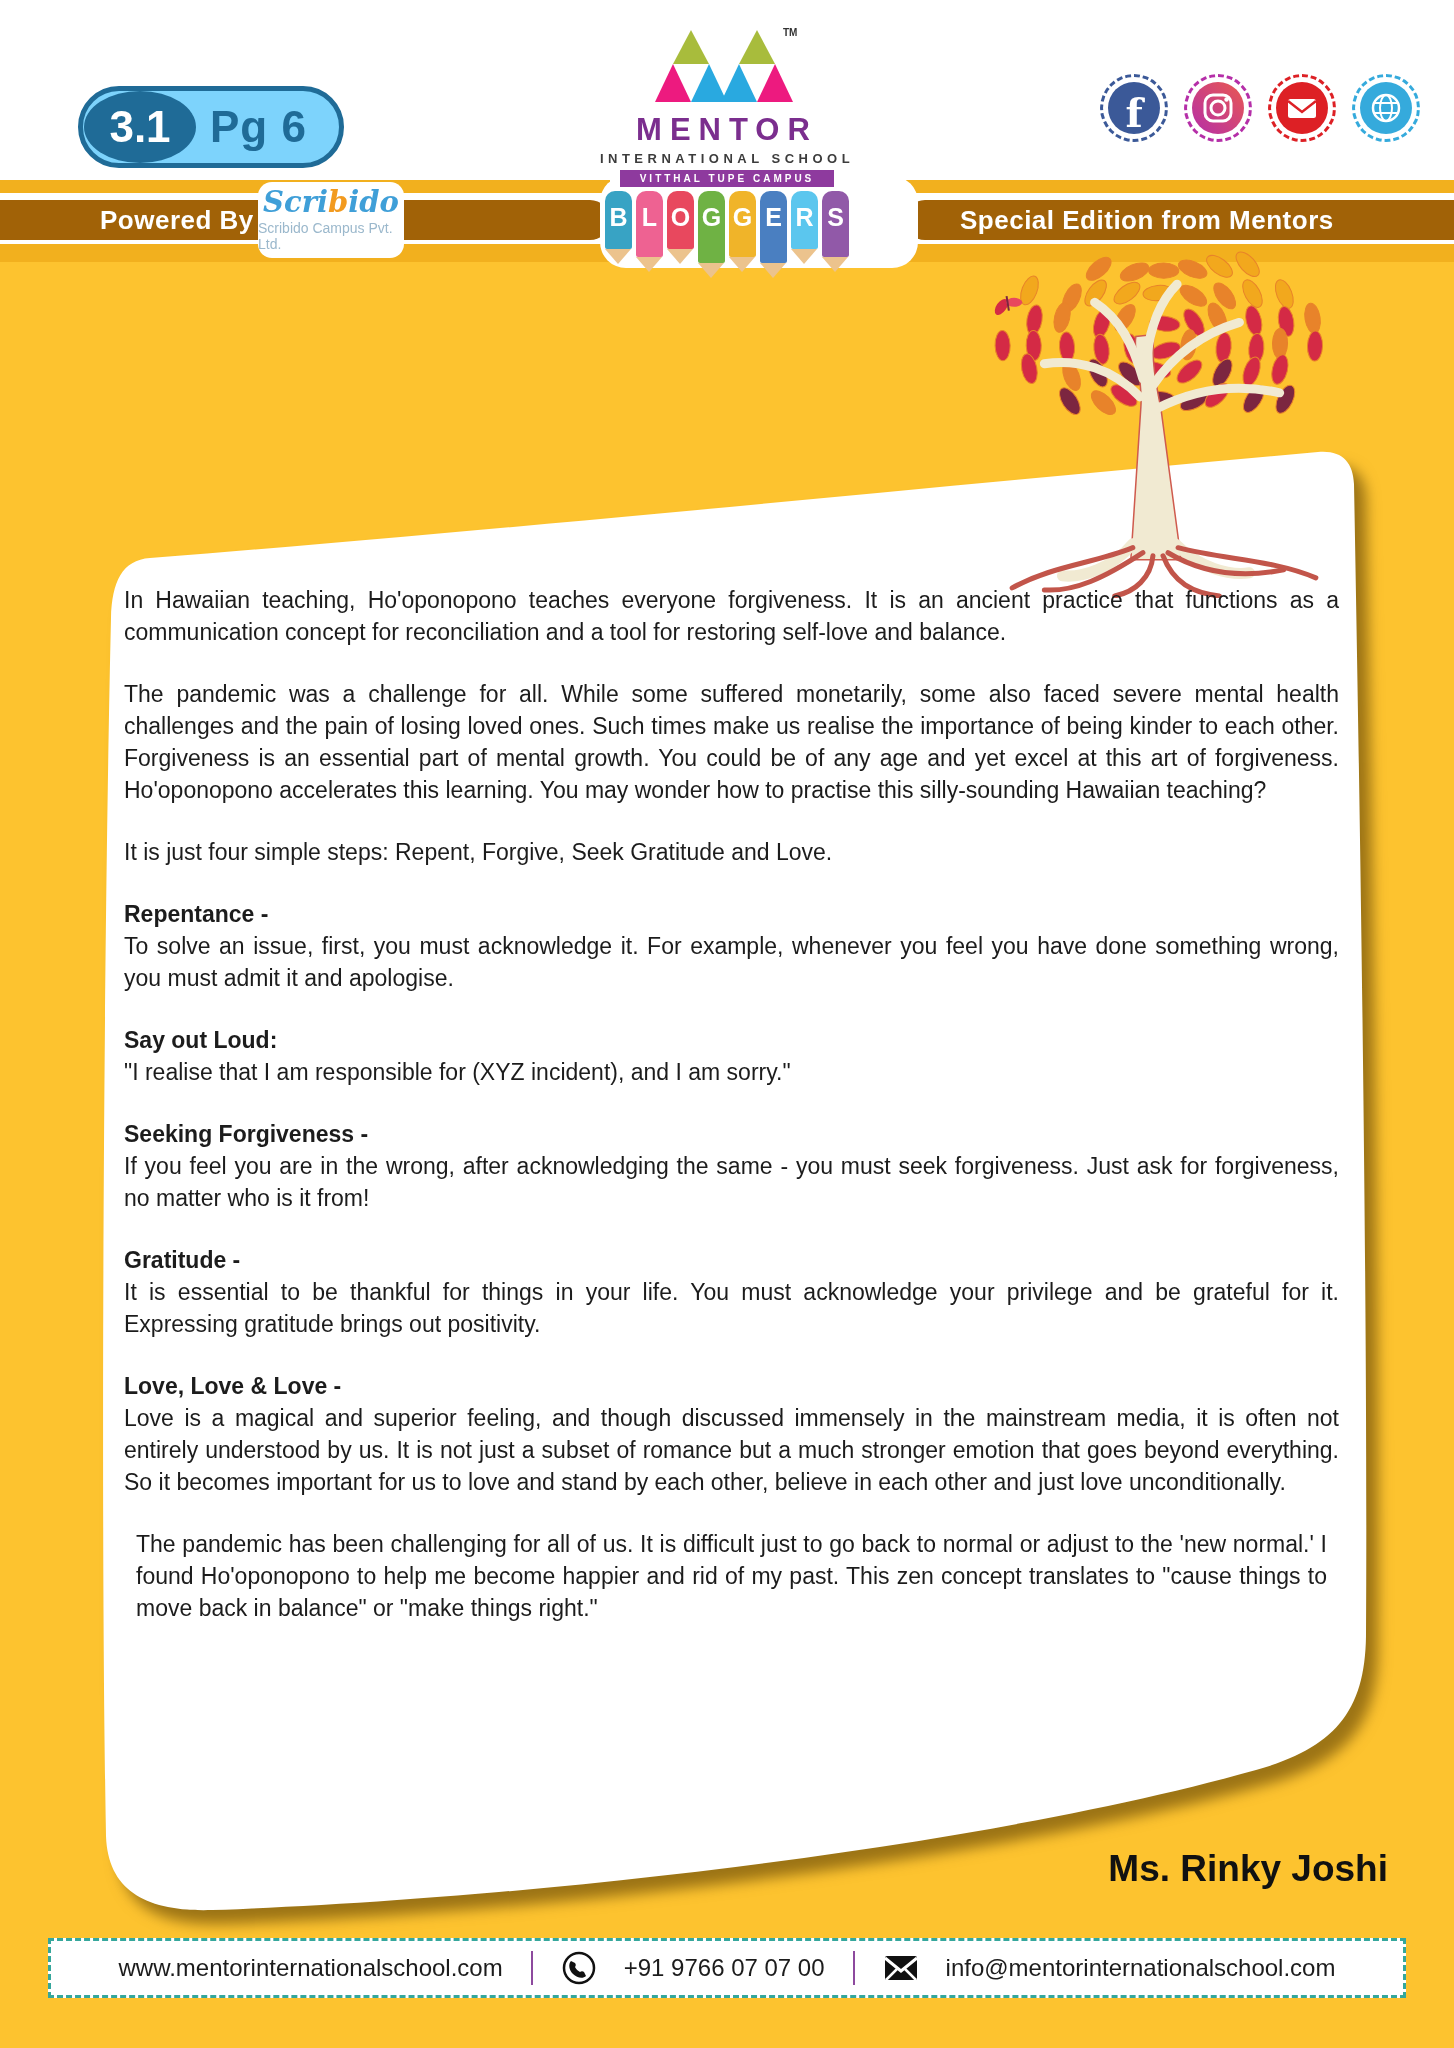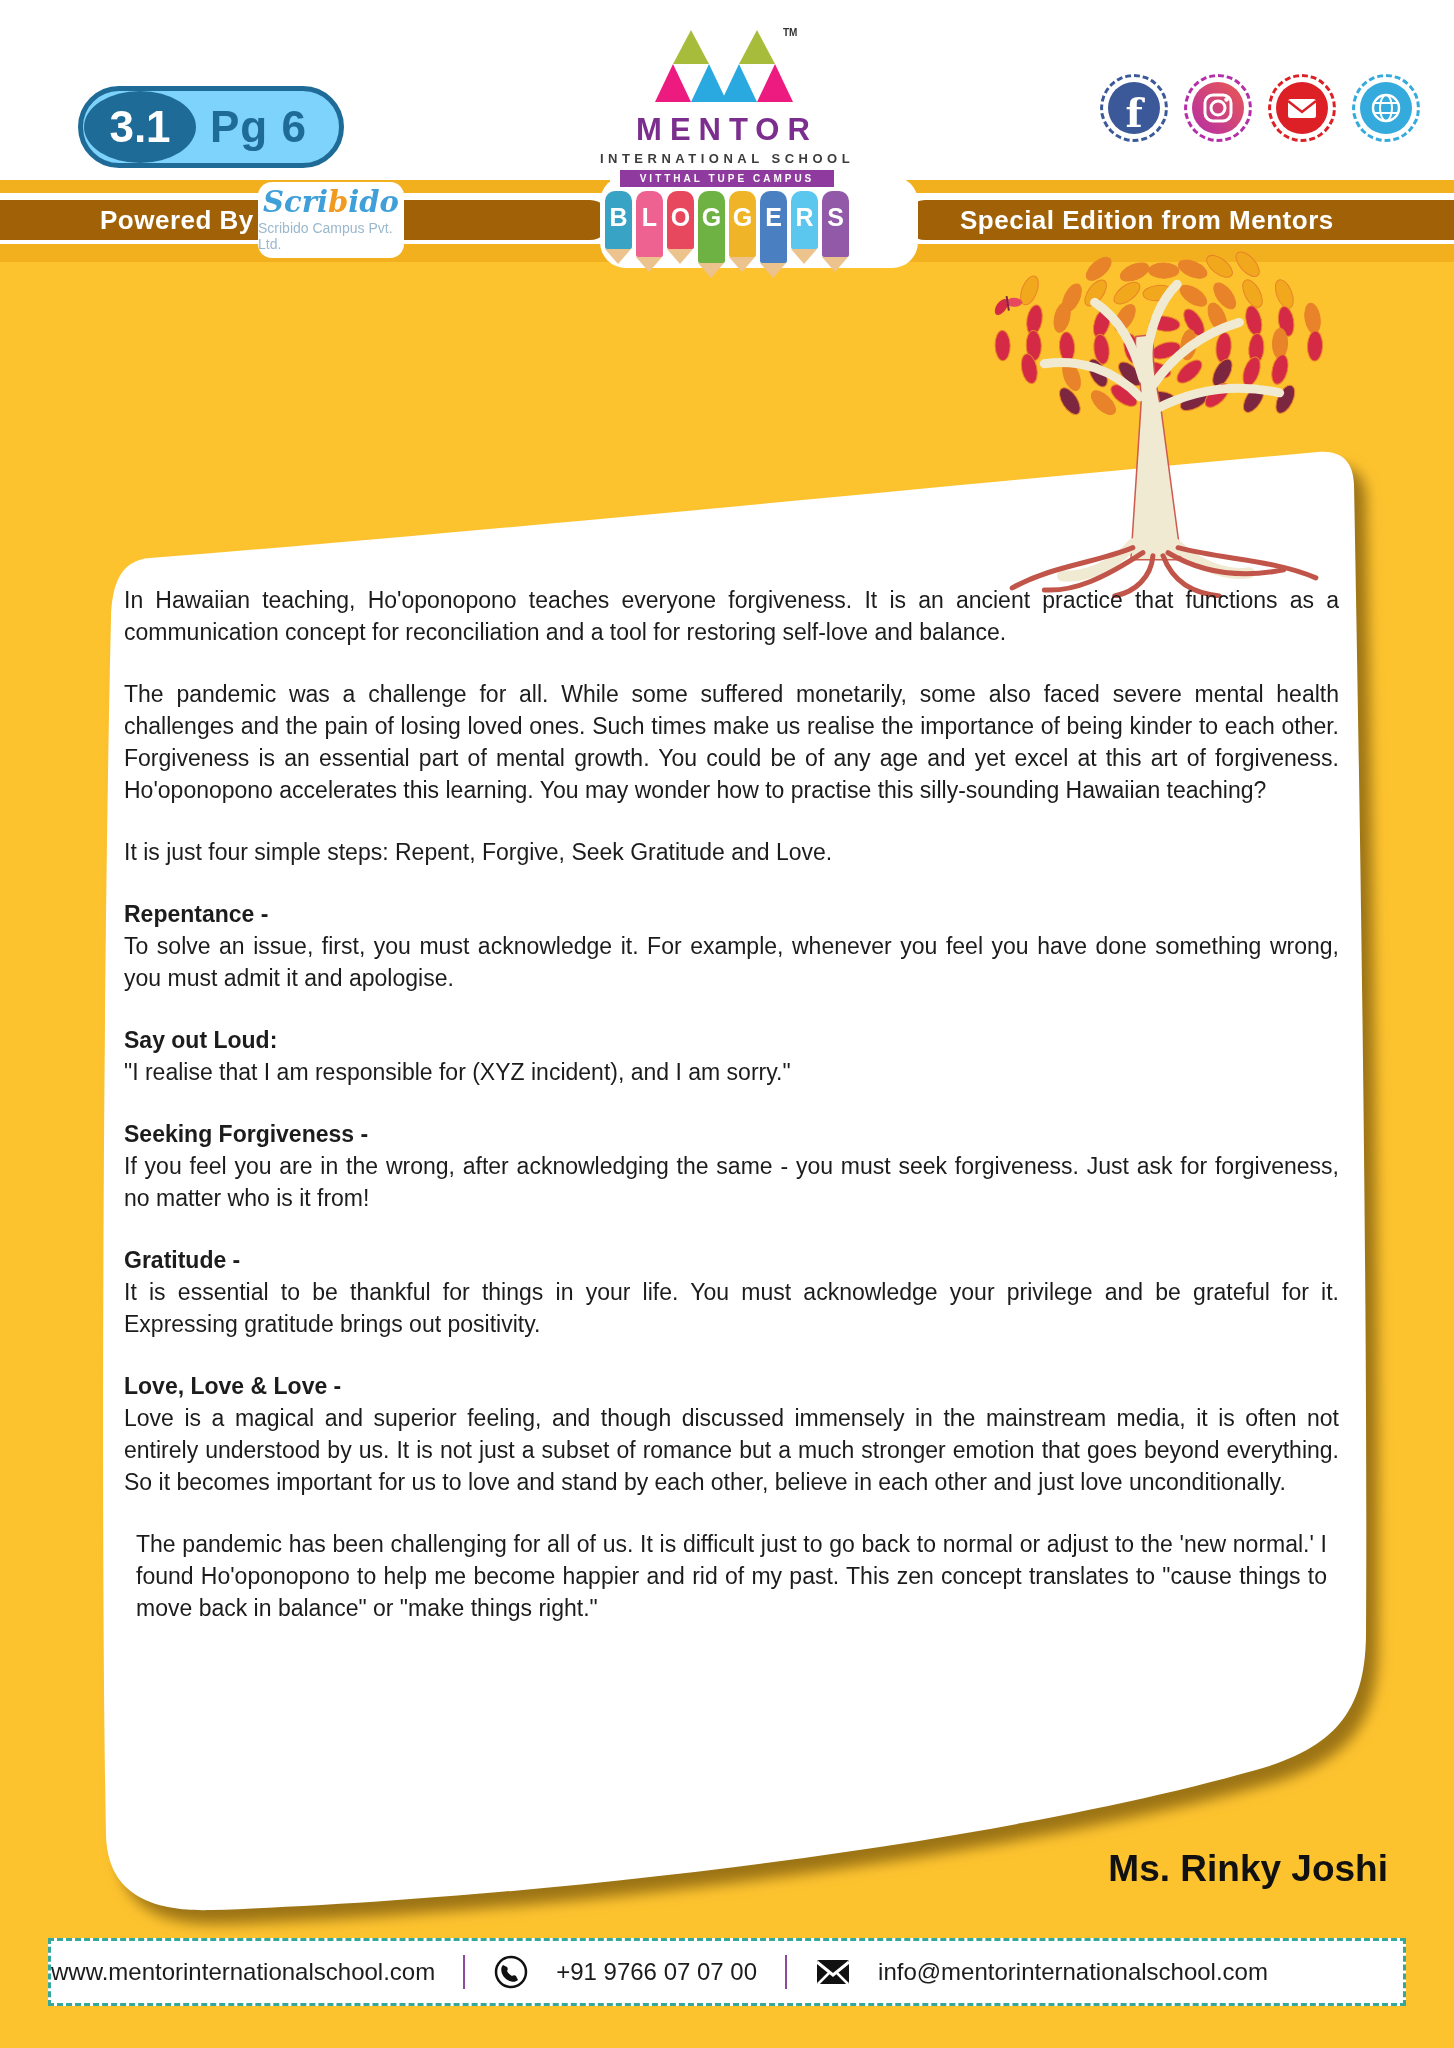--- a/index.html
+++ b/index.html
@@ -65,23 +65,23 @@
   
   #article-body{position:absolute;left:124px;top:584px;width:1215px;font-size:23px;line-height:32px;color:#1c1c1c;}
   .blk-p{margin:0 0 30px;text-align:justify;}
   .blk-pn{margin:12px;text-align:justify;}
   .blk-pl{margin:0;}
   .blk-h{font-weight:bold;margin:0;}
 
   #author{position:absolute;right:66px;top:1848px;font-size:37px;font-weight:bold;color:#111;}
 
   
-  #footer-bar{position:absolute;left:48px;top:1938px;width:1358px;height:68px;background:#ffffff;
+  #footer-bar{position:absolute;left:48px;top:1938px;width:1358px;height:60px;background:#ffffff;
               border:3px dashed #35a79c;box-sizing:border-box;display:flex;align-items:center;
-              gap:28px;font-size:24px;color:#1c1c1c;}
+              justify-content:center;gap:28px;font-size:24px;color:#1c1c1c;}
   .fsep{width:2px;height:34px;background:#8d4a9e;}
   .fgroup{display:flex;align-items:center;gap:27px;}
 </style>
 </head>
 <body>
 
 <div id="page">
 
   <div id="body-yellow"></div>
 

